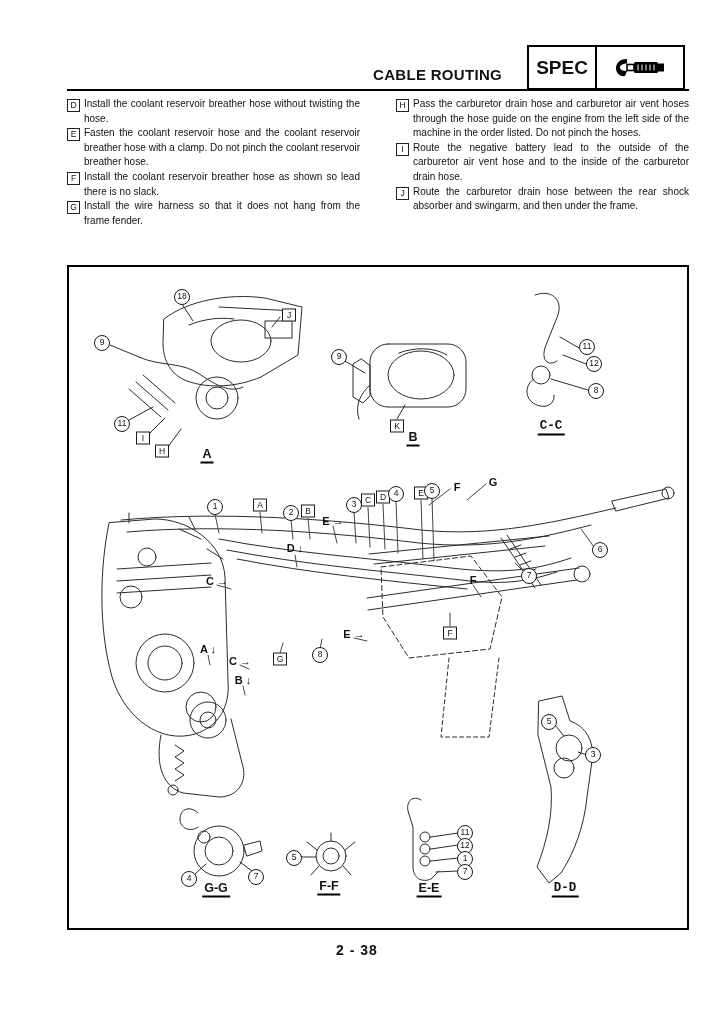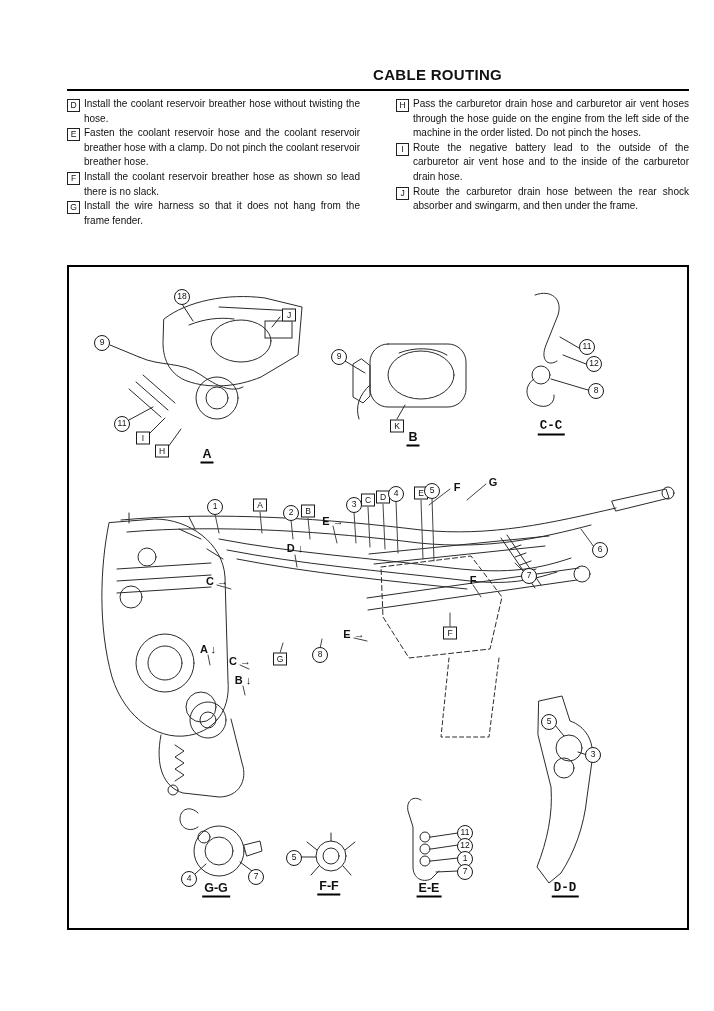--- a/index.html
+++ b/index.html
@@ -29,20 +29,32 @@
 
   .page-number{position:absolute;top:942px;left:0;width:100%;text-align:center;font-size:14px;font-weight:bold;letter-spacing:1px;}
 </style>
 </head>
 <body>
 
 <div class="page">
 
   <div class="header-title">CABLE ROUTING</div>
 
+  <div class="spec-box">
+    <div class="spec-cell">SPEC</div>
+    <div class="spec-icon-cell">
+      <svg width="52" height="26" viewBox="0 0 52 26" aria-hidden="true">
+        <path d="M13,4 C5,4 2,9 2,13 C2,18 6,22 11,21 L13,16 C9,16 6,15 6,12.5 C6,9.5 10,8.5 13,8.5 Z" fill="#000"></path>
+        <rect x="13" y="9.5" width="7" height="6" fill="none" stroke="#000" stroke-width="1.6"></rect>
+        <rect x="20" y="7" width="24" height="11" rx="1.5" fill="#000"></rect>
+        <rect x="44" y="8.5" width="6" height="8" fill="#000"></rect>
+        <path d="M24,9.5 L24,15.5 M28,9.5 L28,15.5 M32,9.5 L32,15.5 M36,9.5 L36,15.5 M40,9.5 L40,15.5" stroke="#fff" stroke-width="1"></path>
+      </svg>
+    </div>
+  </div>
 
   <div class="header-rule"></div>
 
   <div class="instructions">
     <div class="col">
         <div class="instr">
           <span class="keybox">D</span>
           <div class="itext">Install the coolant reservoir breather hose without twisting the hose.</div>
         </div>
         <div class="instr">
@@ -211,14 +223,15 @@
         <span class="co co-num" style="left: 396px; top: 579px;">12</span>
         <span class="co co-num" style="left: 396px; top: 592px;">1</span>
         <span class="co co-num" style="left: 396px; top: 605px;">7</span>
         <span class="co co-view" style="left: 360px; top: 622px;">E-E</span>
         <span class="co co-num" style="left: 480px; top: 455px;">5</span>
         <span class="co co-num" style="left: 524px; top: 488px;">3</span>
         <span class="co co-view" style="left: 496px; top: 622px; font-family: Liberation Mono, monospace;">D-D</span>
       </div>
   </div>
 
+  <div class="page-number">2 - 38</div>
 
 </div>
 
 </body></html>

